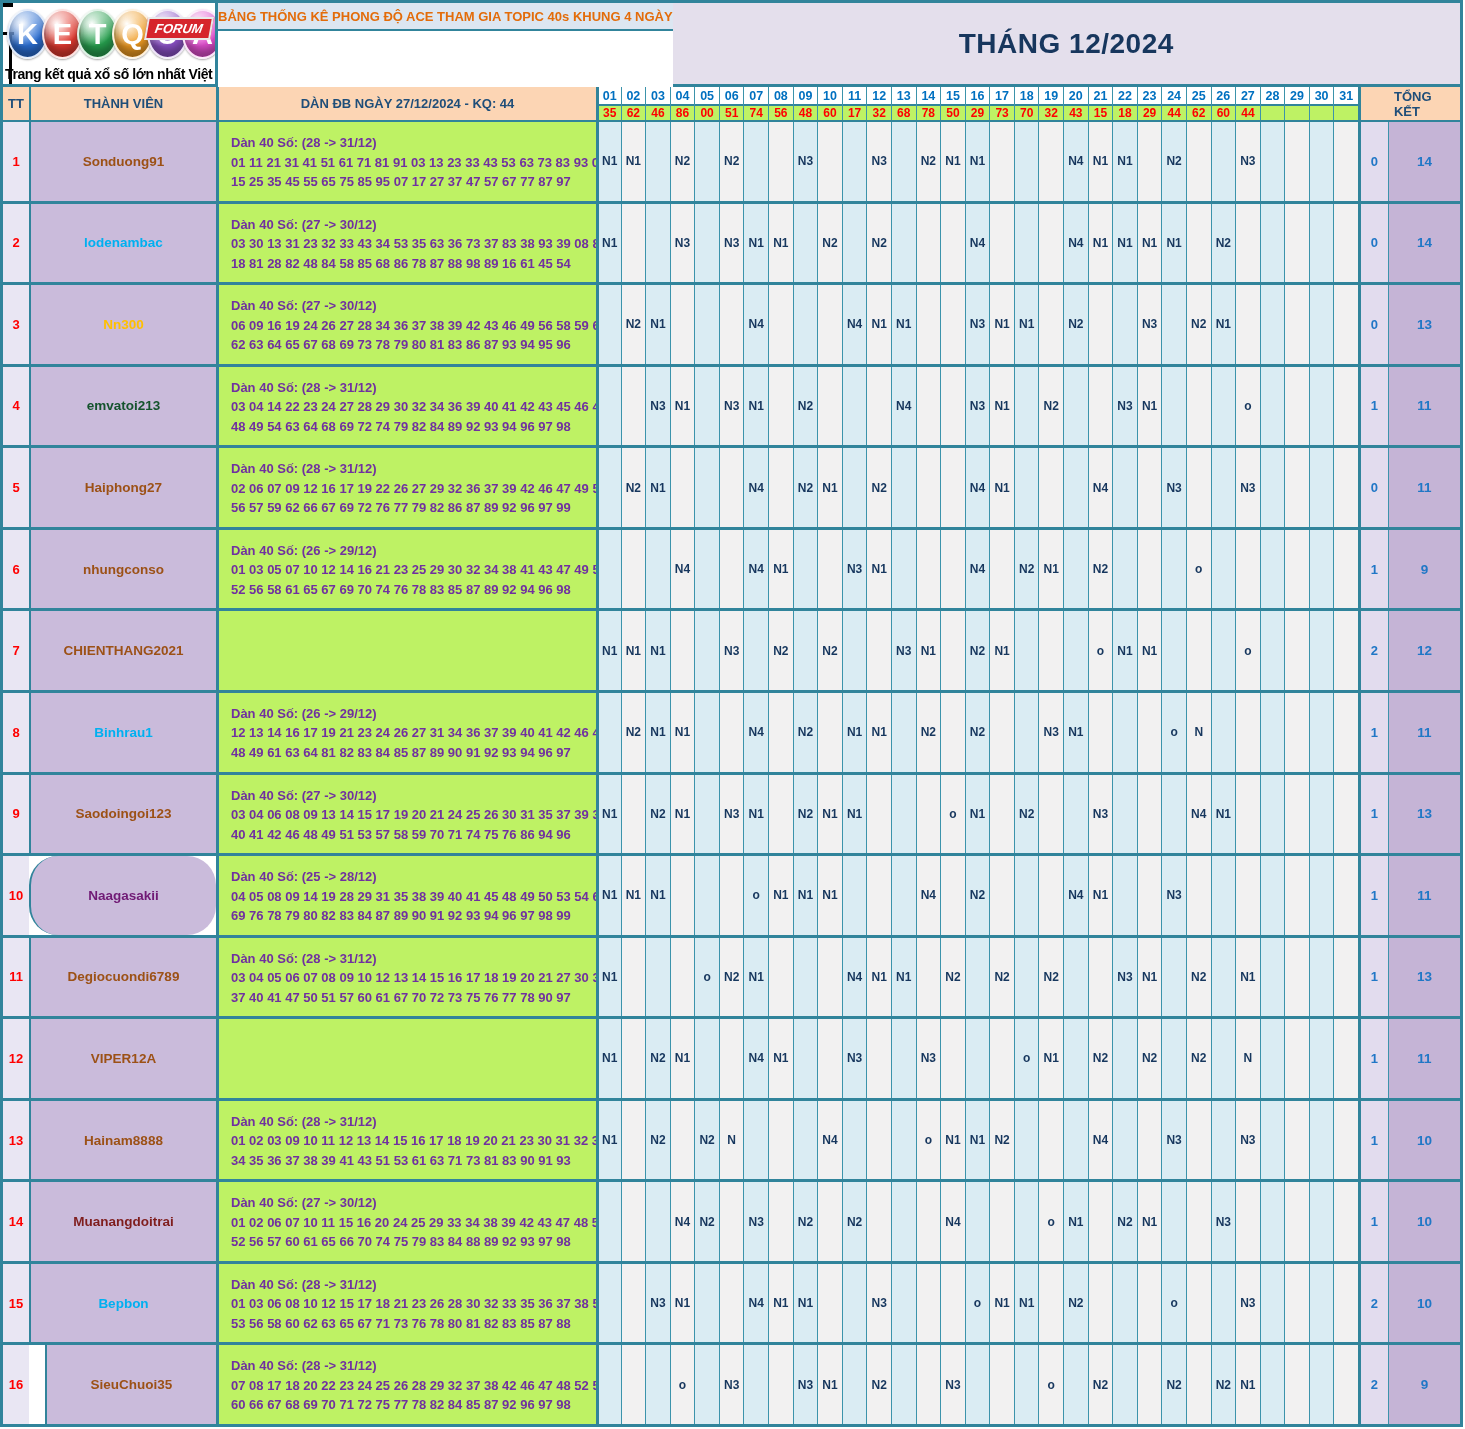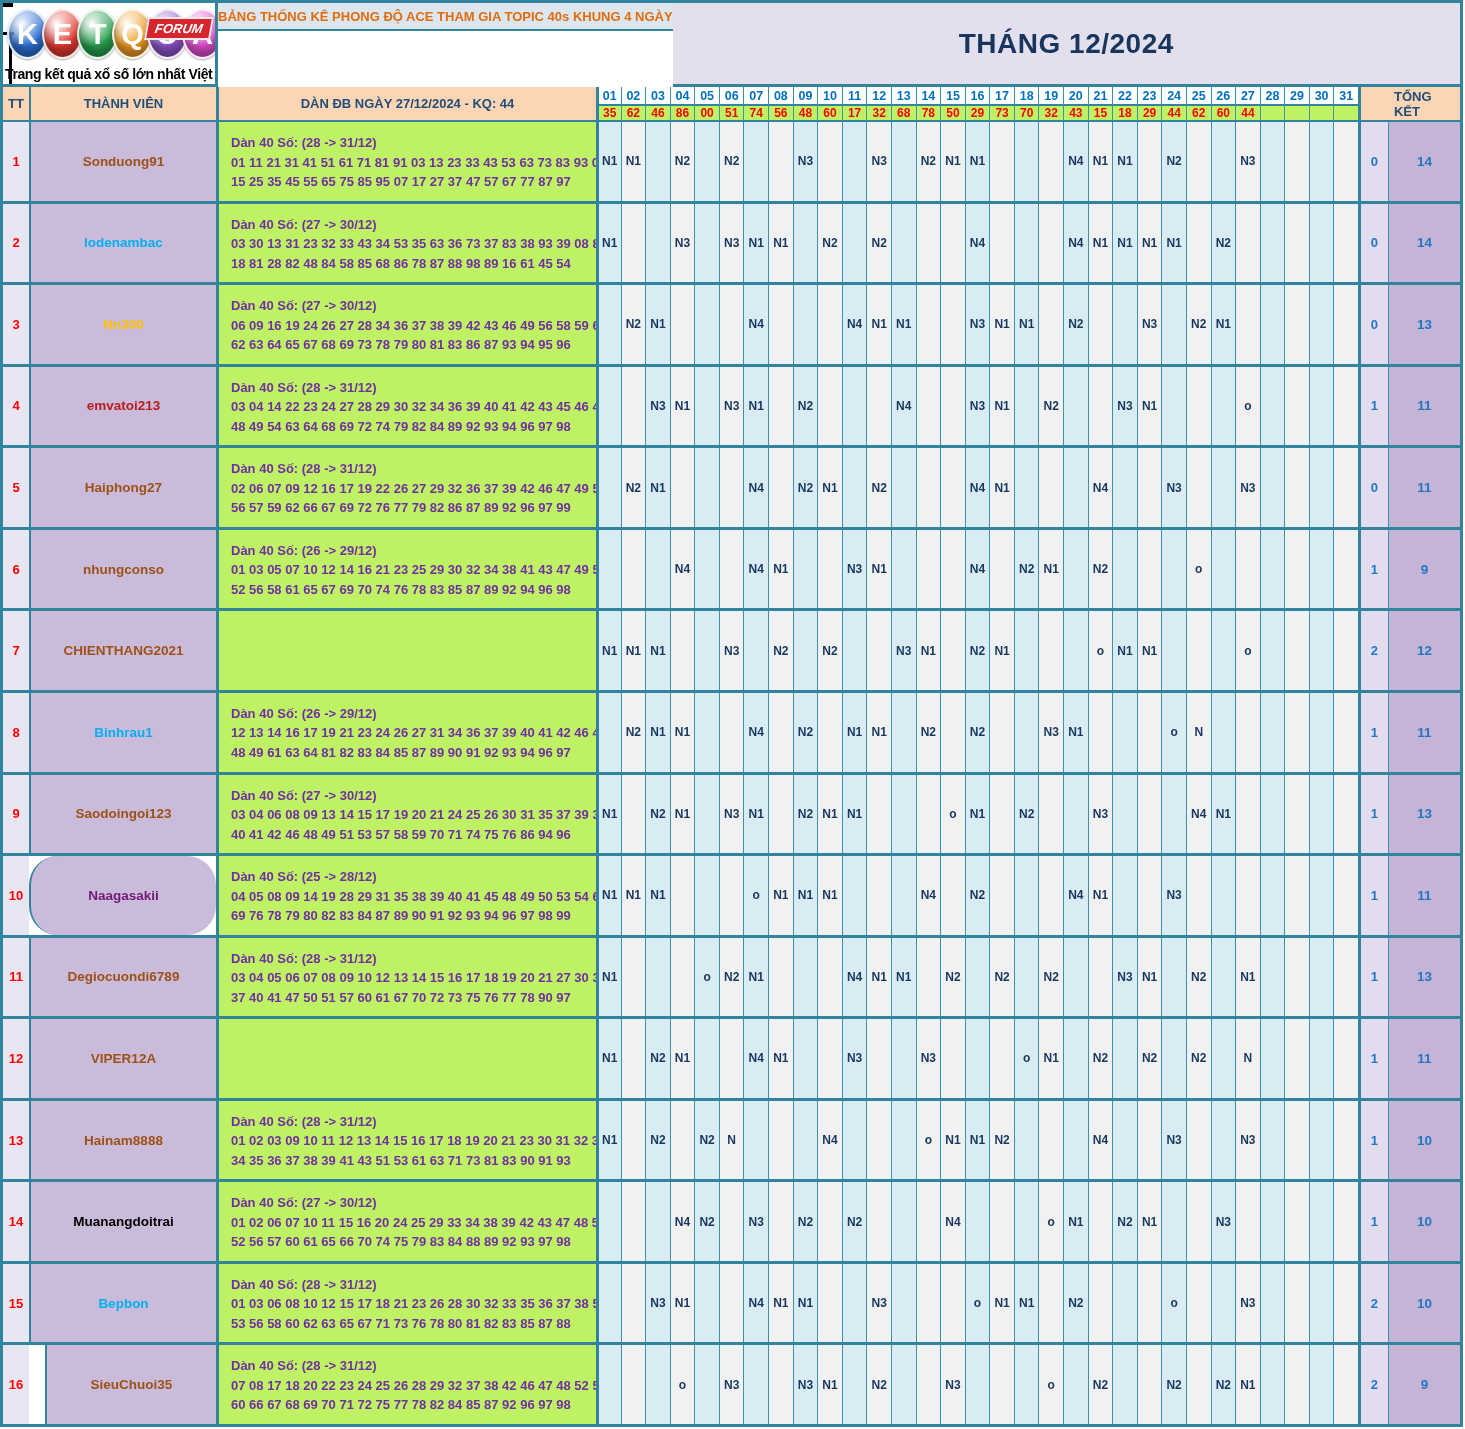--- a/index.html
+++ b/index.html
@@ -210,21 +210,21 @@
       <span class="ln">Dàn 40 Số: (27 -&gt; 30/12)</span>
       <span class="ln">06 09 16 19 24 26 27 28 34 36 37 38 39 42 43 46 49 56 58 59 60</span>
       <span class="ln">62 63 64 65 67 68 69 73 78 79 80 81 83 86 87 93 94 95 96</span>
     </div>
     <div class="contents"><div class="c-day first cy"></div><div class="c-day">N2</div><div class="c-day cy">N1</div><div class="c-day"></div><div class="c-day cy"></div><div class="c-day"></div><div class="c-day cy">N4</div><div class="c-day"></div><div class="c-day cy"></div><div class="c-day"></div><div class="c-day cy">N4</div><div class="c-day">N1</div><div class="c-day cy">N1</div><div class="c-day"></div><div class="c-day"></div><div class="c-day cy">N3</div><div class="c-day">N1</div><div class="c-day cy">N1</div><div class="c-day"></div><div class="c-day cy">N2</div><div class="c-day"></div><div class="c-day cy"></div><div class="c-day">N3</div><div class="c-day cy"></div><div class="c-day">N2</div><div class="c-day cy">N1</div><div class="c-day"></div><div class="c-day cy"></div><div class="c-day"></div><div class="c-day cy"></div><div class="c-day"></div></div>
     <div class="c-o">0</div>
     <div class="c-tot">13</div>
   </div>
         <div class="row cols">
     <div class="c-tt">4</div>
-    <div class="c-name" style="color: #b91c1c;">emvatoi213</div>
+    <div class="c-name" style="color: #14532d;">emvatoi213</div>
     <div class="c-dan">
       <span class="ln">Dàn 40 Số: (28 -&gt; 31/12)</span>
       <span class="ln">03 04 14 22 23 24 27 28 29 30 32 34 36 39 40 41 42 43 45 46 47</span>
       <span class="ln">48 49 54 63 64 68 69 72 74 79 82 84 89 92 93 94 96 97 98</span>
     </div>
     <div class="contents"><div class="c-day first cy"></div><div class="c-day"></div><div class="c-day cy">N3</div><div class="c-day">N1</div><div class="c-day cy"></div><div class="c-day">N3</div><div class="c-day cy">N1</div><div class="c-day"></div><div class="c-day cy">N2</div><div class="c-day"></div><div class="c-day cy"></div><div class="c-day"></div><div class="c-day cy">N4</div><div class="c-day"></div><div class="c-day"></div><div class="c-day cy">N3</div><div class="c-day">N1</div><div class="c-day cy"></div><div class="c-day">N2</div><div class="c-day cy"></div><div class="c-day"></div><div class="c-day cy">N3</div><div class="c-day">N1</div><div class="c-day cy"></div><div class="c-day"></div><div class="c-day cy"></div><div class="c-day">o</div><div class="c-day cy"></div><div class="c-day"></div><div class="c-day cy"></div><div class="c-day"></div></div>
     <div class="c-o">1</div>
     <div class="c-tot">11</div>
   </div>
         <div class="row cols">
@@ -330,21 +330,21 @@
       <span class="ln">Dàn 40 Số: (28 -&gt; 31/12)</span>
       <span class="ln">01 02 03 09 10 11 12 13 14 15 16 17 18 19 20 21 23 30 31 32 33</span>
       <span class="ln">34 35 36 37 38 39 41 43 51 53 61 63 71 73 81 83 90 91 93</span>
     </div>
     <div class="contents"><div class="c-day first cy">N1</div><div class="c-day"></div><div class="c-day cy">N2</div><div class="c-day"></div><div class="c-day cy">N2</div><div class="c-day">N</div><div class="c-day cy"></div><div class="c-day"></div><div class="c-day cy"></div><div class="c-day">N4</div><div class="c-day cy"></div><div class="c-day"></div><div class="c-day cy"></div><div class="c-day">o</div><div class="c-day">N1</div><div class="c-day cy">N1</div><div class="c-day">N2</div><div class="c-day cy"></div><div class="c-day"></div><div class="c-day cy"></div><div class="c-day">N4</div><div class="c-day cy"></div><div class="c-day"></div><div class="c-day cy">N3</div><div class="c-day"></div><div class="c-day cy"></div><div class="c-day">N3</div><div class="c-day cy"></div><div class="c-day"></div><div class="c-day cy"></div><div class="c-day"></div></div>
     <div class="c-o">1</div>
     <div class="c-tot">10</div>
   </div>
         <div class="row cols">
     <div class="c-tt">14</div>
-    <div class="c-name" style="color: #000000;">Muanangdoitrai</div>
+    <div class="c-name" style="color: #7f1d1d;">Muanangdoitrai</div>
     <div class="c-dan">
       <span class="ln">Dàn 40 Số: (27 -&gt; 30/12)</span>
       <span class="ln">01 02 06 07 10 11 15 16 20 24 25 29 33 34 38 39 42 43 47 48 51</span>
       <span class="ln">52 56 57 60 61 65 66 70 74 75 79 83 84 88 89 92 93 97 98</span>
     </div>
     <div class="contents"><div class="c-day first cy"></div><div class="c-day"></div><div class="c-day cy"></div><div class="c-day">N4</div><div class="c-day cy">N2</div><div class="c-day"></div><div class="c-day cy">N3</div><div class="c-day"></div><div class="c-day cy">N2</div><div class="c-day"></div><div class="c-day cy">N2</div><div class="c-day"></div><div class="c-day cy"></div><div class="c-day"></div><div class="c-day">N4</div><div class="c-day cy"></div><div class="c-day"></div><div class="c-day cy"></div><div class="c-day">o</div><div class="c-day cy">N1</div><div class="c-day"></div><div class="c-day cy">N2</div><div class="c-day">N1</div><div class="c-day cy"></div><div class="c-day"></div><div class="c-day cy">N3</div><div class="c-day"></div><div class="c-day cy"></div><div class="c-day"></div><div class="c-day cy"></div><div class="c-day"></div></div>
     <div class="c-o">1</div>
     <div class="c-tot">10</div>
   </div>
         <div class="row cols">

